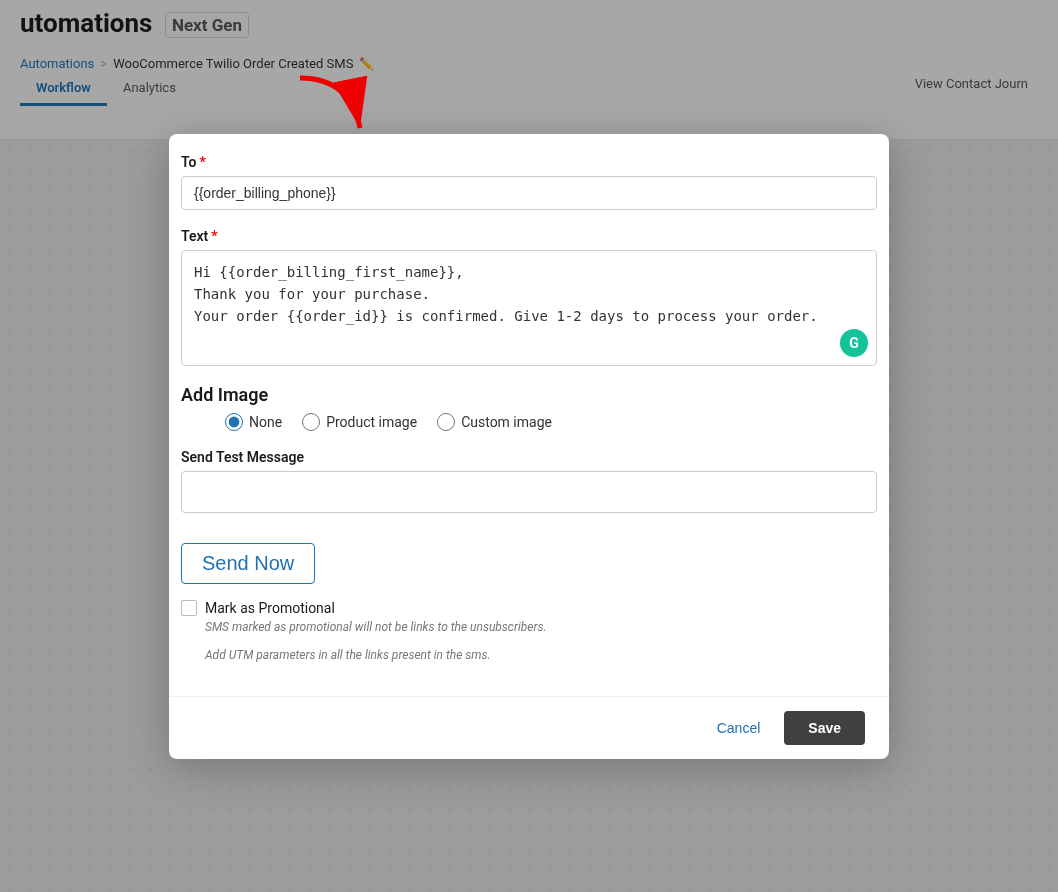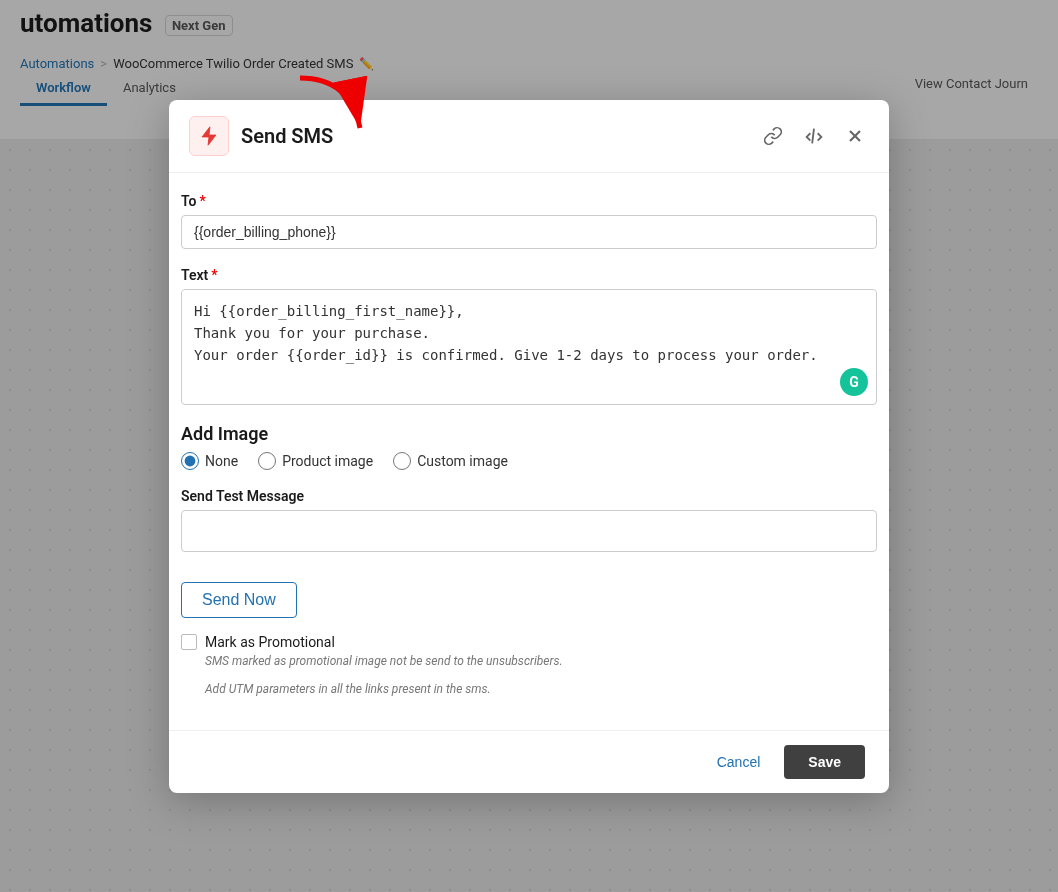--- a/index.html
+++ b/index.html
@@ -30,21 +30,21 @@
       font-size: 26px;
       font-weight: 700;
       color: #1a1a1a;
     }
 
     .badge-next-gen {
       display: inline-block;
       background: #f0f0f0;
       border: 1px solid #ccc;
       border-radius: 4px;
-      font-size: 13px;
+      font-size: 17px;
       padding: 2px 6px;
       color: #555;
       vertical-align: middle;
       margin-left: 6px;
     }
 
     .bg-breadcrumb {
       position: absolute;
       top: 56px;
       left: 20px;
@@ -248,20 +248,21 @@
       font-size: 18px;
       font-weight: 600;
       color: #1a1a1a;
       margin-bottom: 8px;
     }
 
     .radio-group {
       display: flex;
       align-items: center;
       gap: 20px;
+      margin-left: 44px;
     }
 
     .radio-option {
       display: flex;
       align-items: center;
       gap: 6px;
       cursor: pointer;
       font-size: 14px;
       color: #333;
     }
@@ -285,21 +286,21 @@
       height: 42px;
     }
 
     .send-now-btn {
       margin-top: 12px;
       background: #fff;
       border: 1px solid #2271b1;
       color: #2271b1;
       border-radius: 4px;
       padding: 8px 20px;
-      font-size: 16px;
+      font-size: 20px;
       font-weight: 500;
       cursor: pointer;
     }
 
     
     .checkbox-group {
       margin-top: 16px;
     }
 
     .checkbox-option {
@@ -396,47 +397,20 @@
         <marker id="arrowhead" markerWidth="10" markerHeight="7" refX="10" refY="3.5" orient="auto">
           <polygon points="0 0, 10 3.5, 0 7" fill="#e00"></polygon>
         </marker>
       </defs>
       <path d="M10,10 Q60,10 70,60" stroke="#e00" stroke-width="5" fill="none" marker-end="url(#arrowhead)"></path>
     </svg>
   </div>
 
   <div class="modal">
 
-    <div class="modal-header">
-      <div class="modal-icon">
-        <svg viewBox="0 0 24 24" fill="none">
-          <path d="M13 2L4.5 13H12L11 22L19.5 11H12L13 2Z" fill="#e53935" stroke="#e53935" stroke-width="1"></path>
-        </svg>
-      </div>
-      <span class="modal-title">Send SMS</span>
-      <div class="modal-header-actions">
-        <button class="header-btn" title="Link">
-          <svg width="20" height="20" viewBox="0 0 24 24" fill="none" stroke="currentColor" stroke-width="2">
-            <path d="M10 13a5 5 0 007.54.54l3-3a5 5 0 00-7.07-7.07l-1.72 1.71"></path>
-            <path d="M14 11a5 5 0 00-7.54-.54l-3 3a5 5 0 007.07 7.07l1.71-1.71"></path>
-          </svg>
-        </button>
-        <button class="header-btn" title="Variables">
-          <svg width="22" height="22" viewBox="0 0 24 24" fill="none" stroke="currentColor" stroke-width="2">
-            <path d="M8 9l-4 4 4 4M16 9l4 4-4 4M12 4l-2 16"></path>
-          </svg>
-        </button>
-        <button class="header-btn" title="Close">
-          <svg width="20" height="20" viewBox="0 0 24 24" fill="none" stroke="currentColor" stroke-width="2.5">
-            <line x1="18" y1="6" x2="6" y2="18"></line>
-            <line x1="6" y1="6" x2="18" y2="18"></line>
-          </svg>
-        </button>
-      </div>
-    </div>
 
     <div class="modal-body">
 
       <div class="form-group">
         <div class="form-label">
           <span>To</span>
           <span class="required">*</span>
         </div>
         <input class="form-input" type="text" value="{{order_billing_phone}}" style="">
       </div>
@@ -479,21 +453,21 @@
 
       <div>
         <button class="send-now-btn">Send Now</button>
       </div>
 
       <div class="checkbox-group">
         <div class="checkbox-option">
           <input type="checkbox" class="checkbox-input" style="width: 16px; height: 16px; border: 1px solid rgb(187, 187, 187); border-radius: 2px;">
           <span class="checkbox-label">Mark as Promotional</span>
         </div>
-        <div class="hint-text">SMS marked as promotional image not be send to the unsubscribers.</div>
+        <div class="hint-text">SMS marked as promotional will not be links to the unsubscribers.</div>
 
         <div class="hint-text">Add UTM parameters in all the links present in the sms.</div>
       </div>
 
     </div>
 
     <div class="modal-footer">
       <button class="cancel-btn">Cancel</button>
       <button class="save-btn">Save</button>
     </div>

